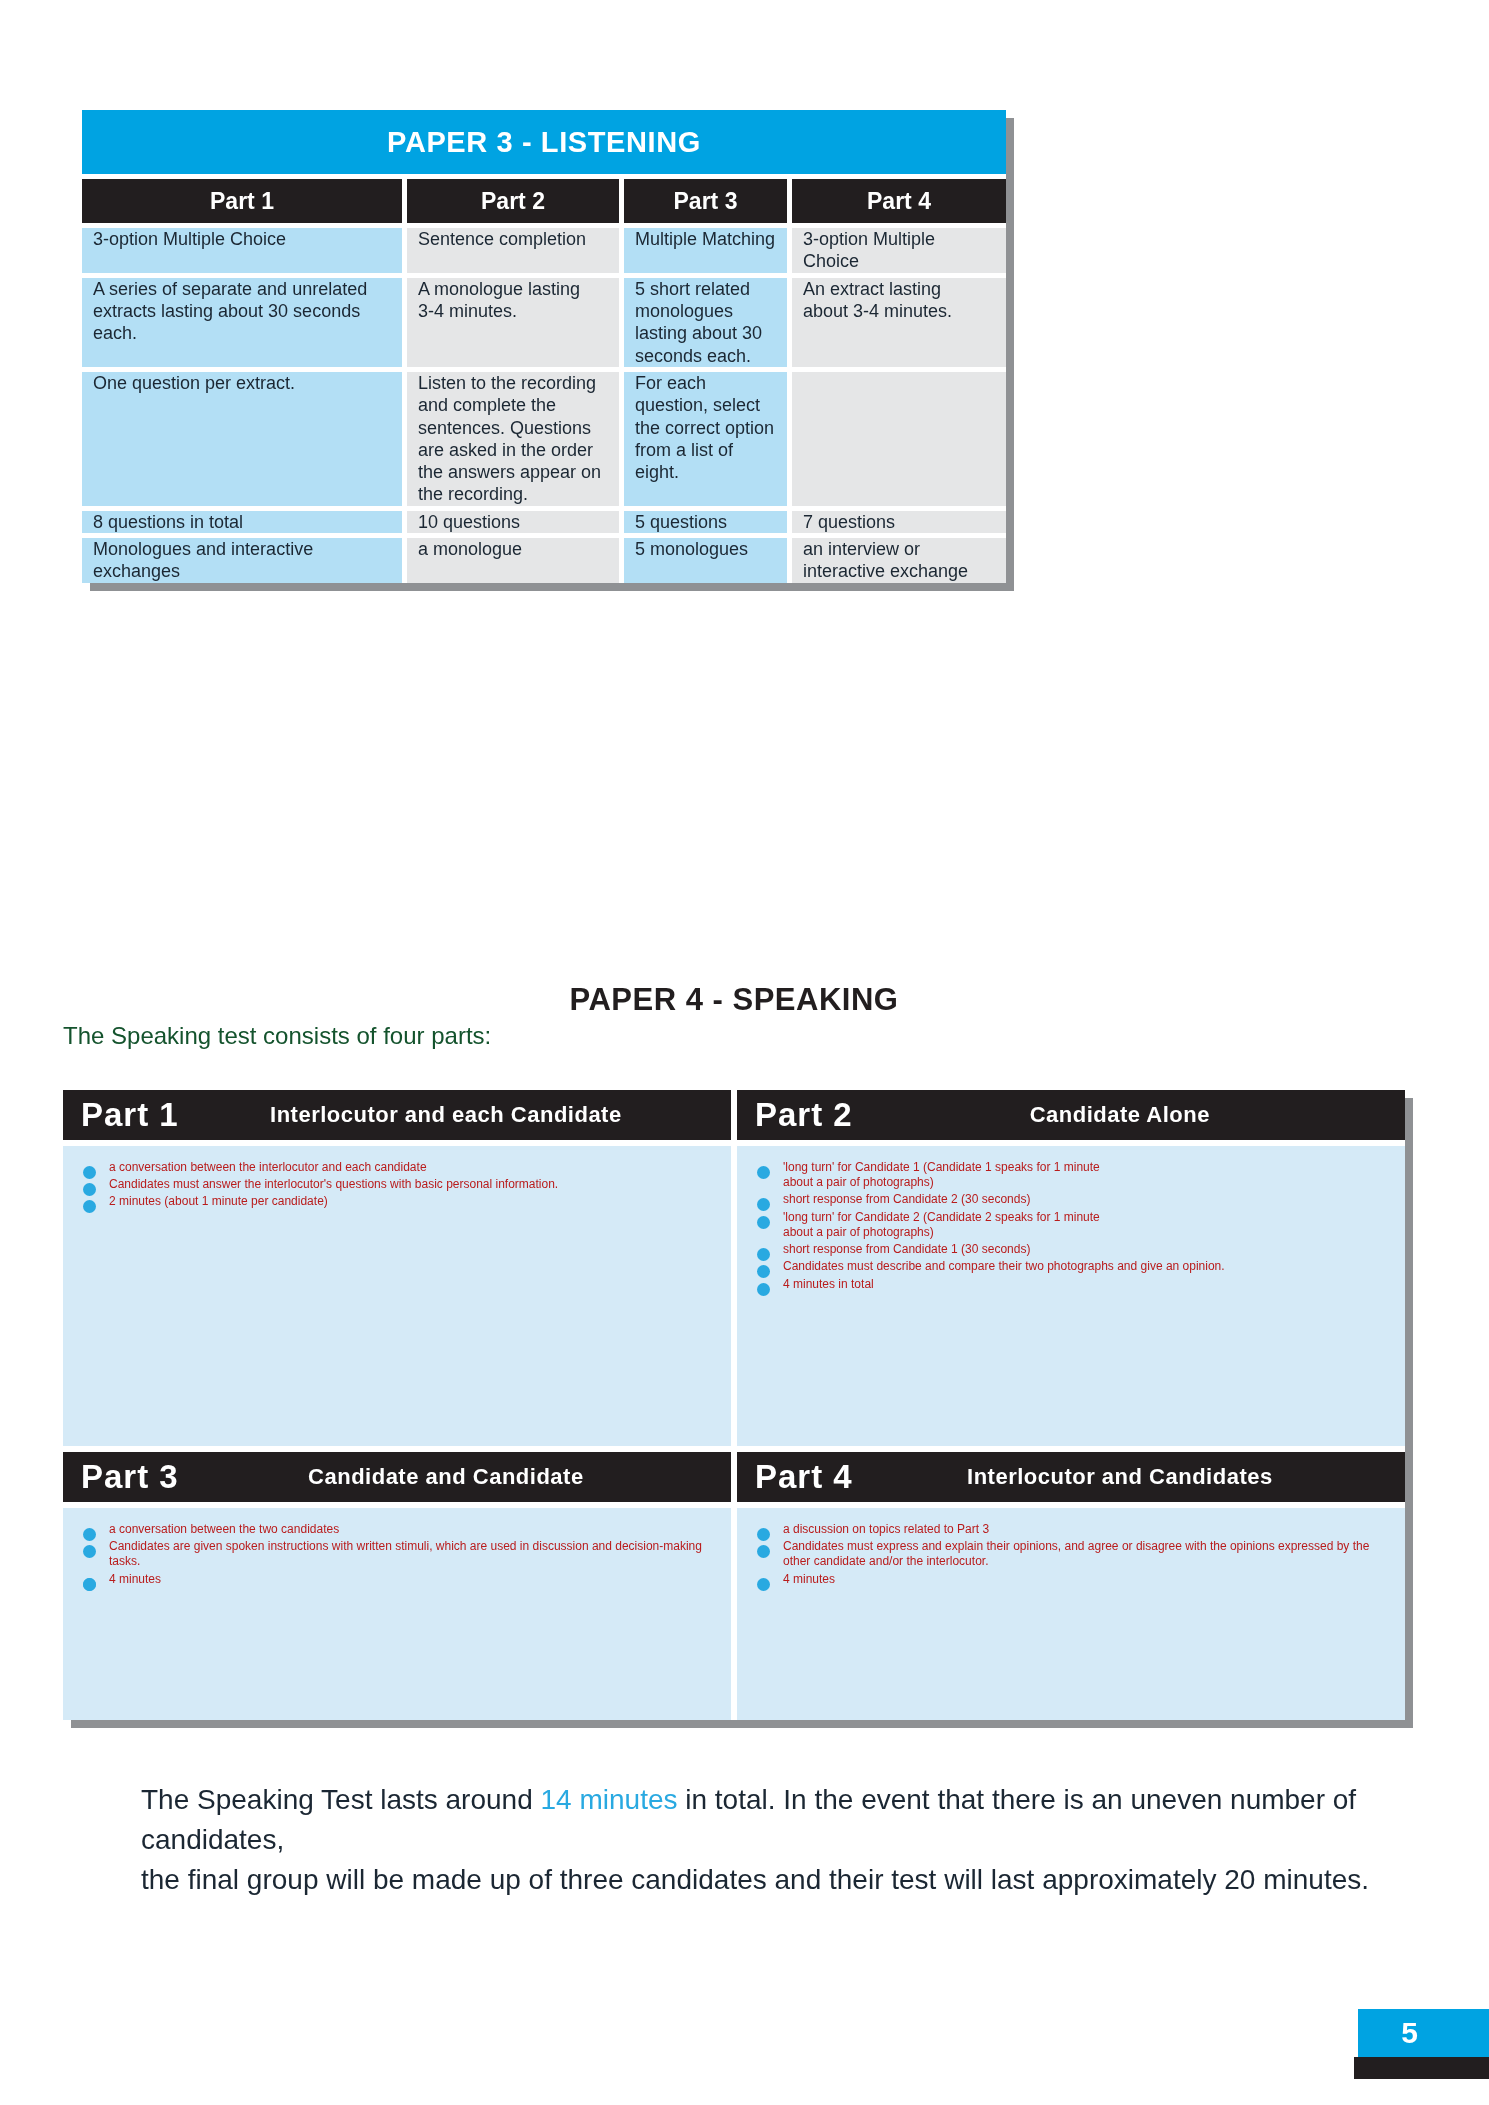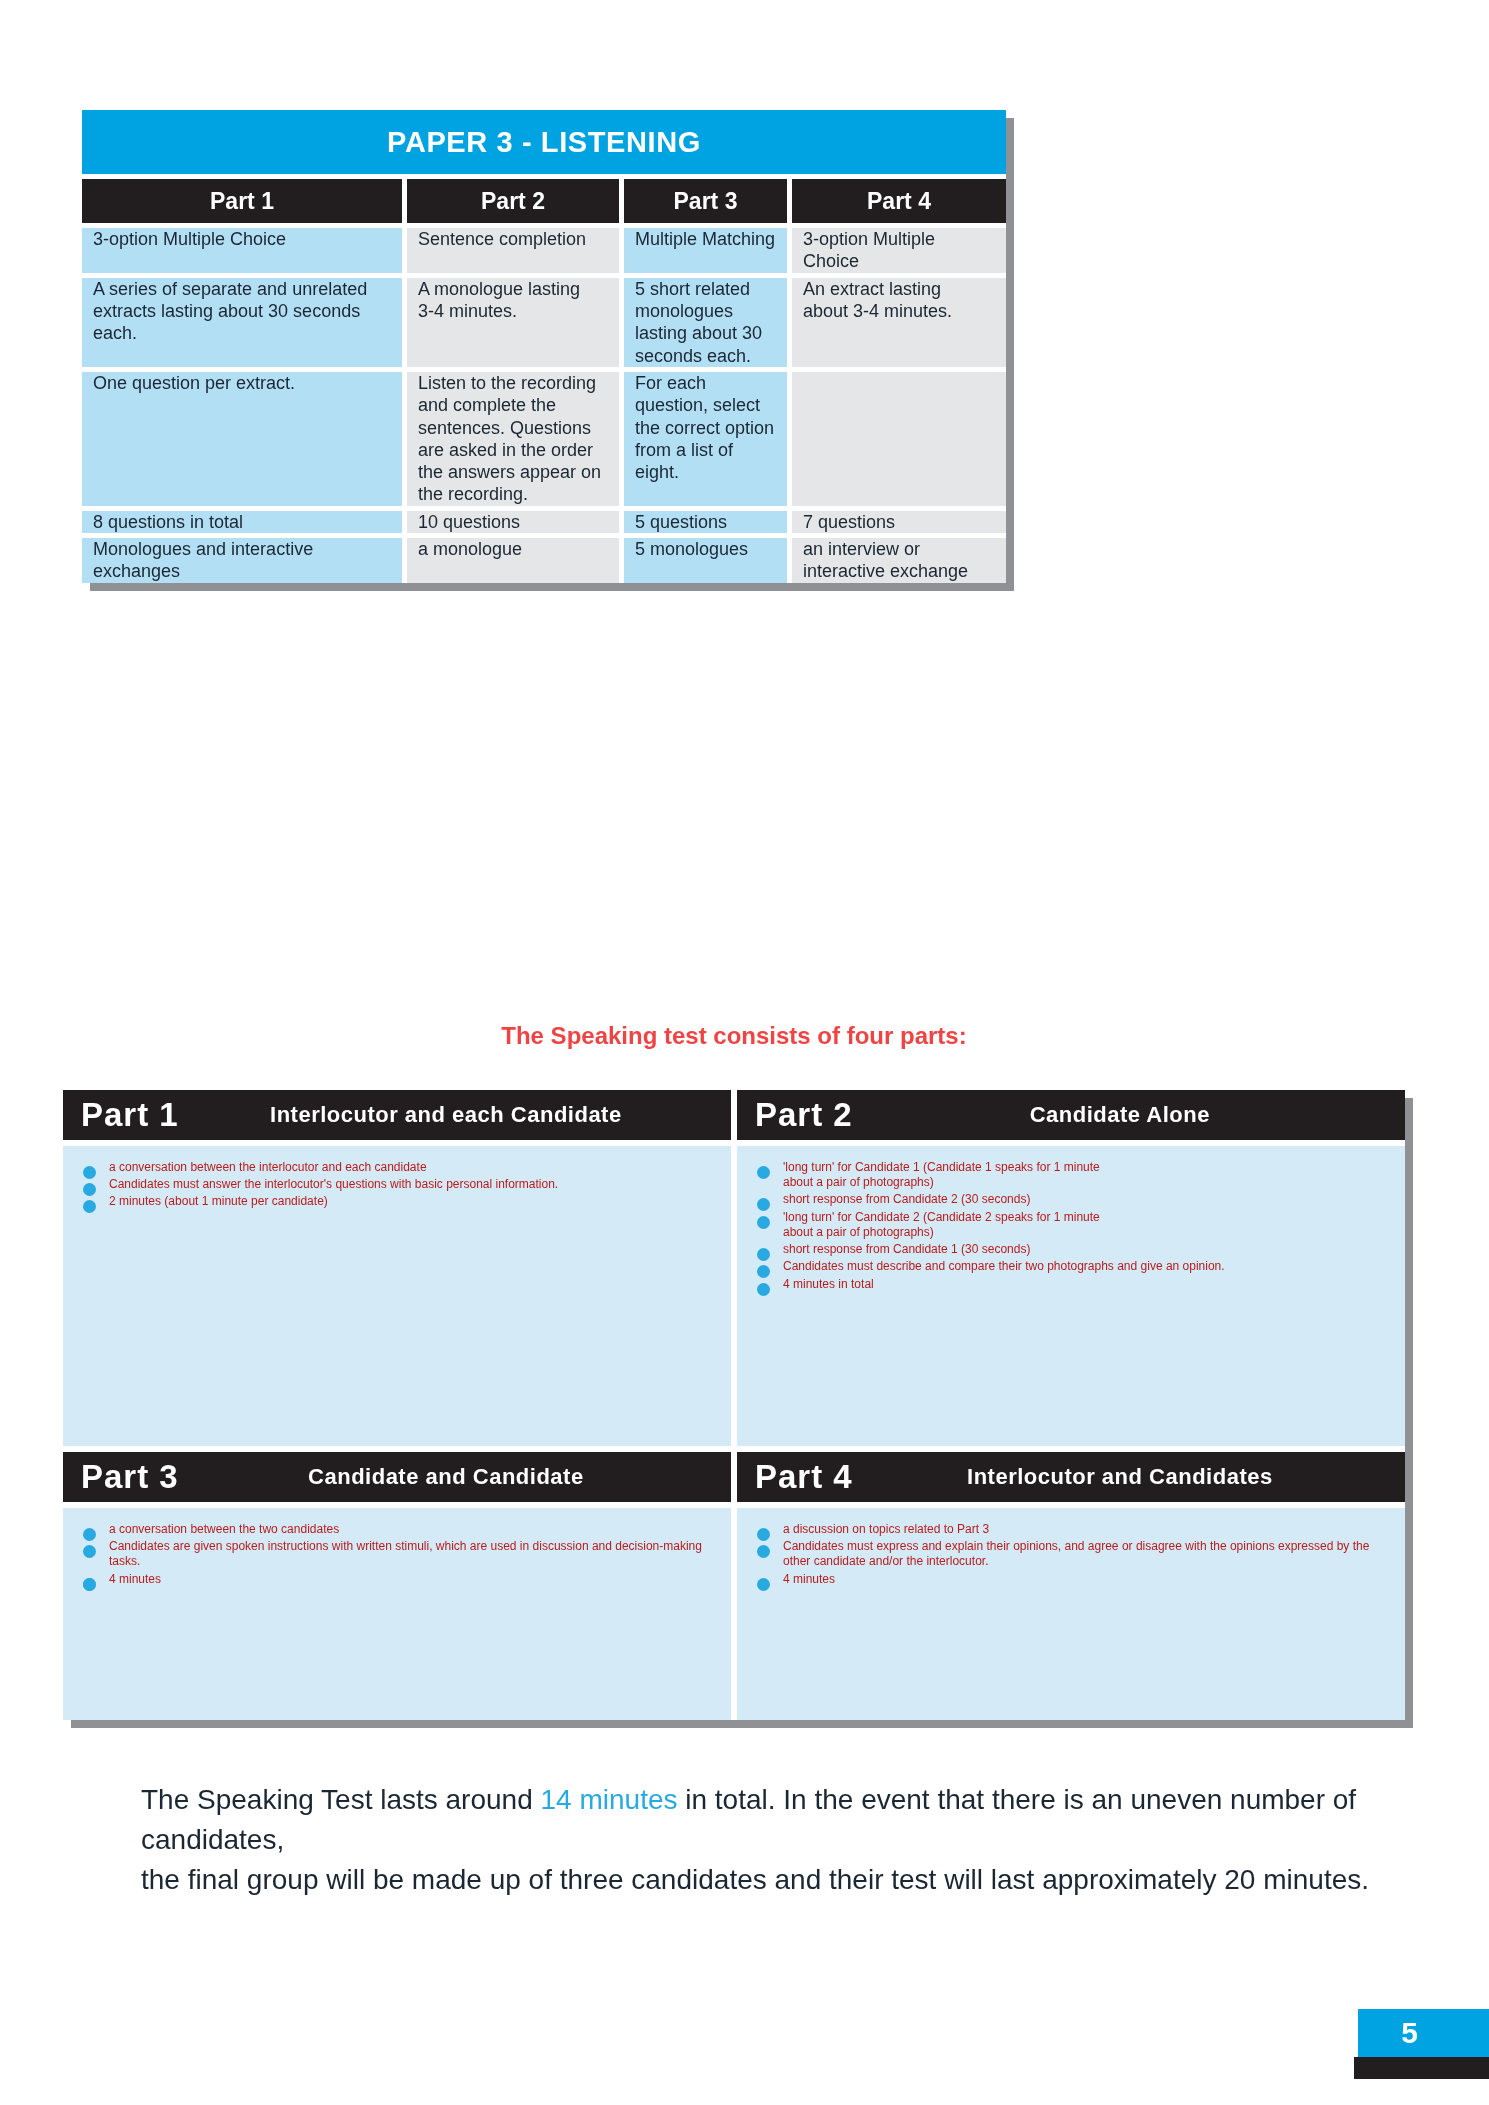--- a/index.html
+++ b/index.html
@@ -32,22 +32,22 @@
   .r2{min-height:76px;}
   .r3{min-height:100px;}
   .r4{min-height:18px;}
   .r5{min-height:36px;}
   
   .sp-title{
     position:absolute;left:63px;top:982px;width:1342px;text-align:center;
     font-size:31px;font-weight:800;color:#221e1f;letter-spacing:0.5px;
   }
   .sp-sub{
-    position:absolute;left:63px;top:1022px;width:1342px;text-align:center;
-    font-size:24px;font-weight:700;color:#ef4444;
+    position:absolute;left:63px;top:1022px;width:1342px;
+    font-size:24px;font-weight:400;color:#14532d;
   }
   .speaking-box{position:absolute;left:63px;top:1090px;width:1342px;}
   .s-grid{
     display:grid;grid-template-columns:1fr 1fr;gap:6px;
     grid-template-rows:50px minmax(300px,auto) 50px minmax(212px,auto);
     background:#ffffff;box-shadow:8px 8px 0 0 #8f9194;
   }
   .shdr{
     background:#221e1f;color:#ffffff;display:flex;align-items:center;
     padding:0 18px;overflow:hidden;
@@ -119,20 +119,21 @@
       <div class="cell tone-blue r4">5 questions</div>
       <div class="cell tone-gray r4">7 questions</div>
 
       <div class="cell tone-blue r5">Monologues and interactive exchanges</div>
       <div class="cell tone-gray r5">a monologue</div>
       <div class="cell tone-blue r5">5 monologues</div>
       <div class="cell tone-gray r5">an interview or interactive exchange</div>
     </div>
   </div>
 
+  <div class="sp-title">PAPER 4 - SPEAKING</div>
   <div class="sp-sub">The Speaking test consists of four parts:</div>
 
   <div class="speaking-box">
     <div class="s-grid">
 
       <div class="shdr">
         <span class="part">Part 1</span>
         <span class="sub">Interlocutor and each Candidate</span>
       </div>
       <div class="shdr">

